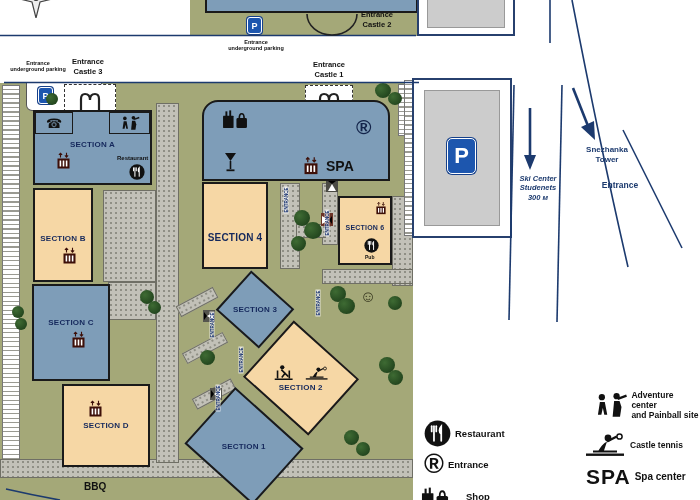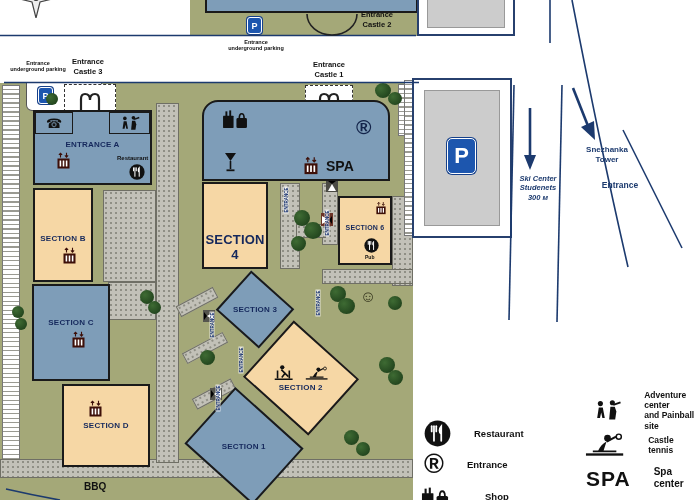--- a/index.html
+++ b/index.html
@@ -37,21 +37,21 @@
   .blacklbl{font-weight:bold;color:#111;}
   .tinylbl{font-size:5.5px;font-weight:bold;color:#111;line-height:1.15;text-align:center;}
   .roadlbl{font-weight:bold;color:#1c3a6e;text-align:center;line-height:1.25;}
   .entlabel{position:absolute;font-size:4.5px;font-weight:bold;color:#16306e;
             background:rgba(255,255,255,.7);padding:0 1px;white-space:nowrap;
             transform:translate(-50%,-50%) rotate(-90deg);}
   .tree{position:absolute;border-radius:50%;
         background:radial-gradient(circle at 35% 35%,#3e6b33,#24471f 70%);}
   .marker{position:absolute;display:flex;align-items:center;justify-content:center;}
   .tri{width:0;height:0;border-style:solid;}
-  .legend-row{position:absolute;display:flex;align-items:center;gap:23px;}
+  .legend-row{position:absolute;display:flex;align-items:center;gap:4px;}
   .legend-text{font-weight:bold;color:#111;line-height:1.2;}
   svg{display:block;}
   .icon{display:flex;align-items:center;justify-content:center;}
 </style>
 </head>
 <body>
 
 <div id="stage">
 
   <div class="abs icon" style="left:16px;top:-22px;width:40px;height:40px;">
@@ -139,21 +139,21 @@
             <g fill="#111">
               <circle cx="8" cy="6" r="3.2"></circle>
               <path d="M4 24 L6 11 h5 l2.5 13 h-3 l-1.5-7 -1.5 7 Z"></path>
               <circle cx="23" cy="5" r="3.2"></circle>
               <path d="M19 26 l1.5-16 h5.5 l2 6 -1.5 10 Z"></path>
               <rect x="24" y="6.5" width="9.5" height="2.4" transform="rotate(-20 24 7)"></rect>
             </g>
           </svg>
         </span>
       </div>
-    <span class="seclabel" style="top:28px;">ENTRANCE A</span>
+    <span class="seclabel" style="top:28px;">SECTION A</span>
     <span class="abs icon" style="left:22px;top:40px;width:13px;height:17px;">
         <svg width="100%" height="100%" viewBox="0 0 13 17">
           <g stroke="#3d0f08" stroke-width="1.1" fill="none">
             <path d="M3.5 5.5V1.2M1.9 2.9L3.5 1.2l1.6 1.7"></path>
             <path d="M9.5 0.8v4.3M7.9 3.4L9.5 5.1l1.6-1.7"></path>
           </g>
           <rect x="0.5" y="6.5" width="12" height="10" fill="#3d0f08"></rect>
           <g fill="#fff">
             <rect x="2.6" y="8.5" width="1.6" height="6"></rect>
             <rect x="5.7" y="8.5" width="1.6" height="6"></rect>
@@ -260,21 +260,21 @@
             <rect x="2.6" y="8.5" width="1.6" height="6"></rect>
             <rect x="5.7" y="8.5" width="1.6" height="6"></rect>
             <rect x="8.8" y="8.5" width="1.6" height="6"></rect>
           </g>
         </svg>
       </span>
     <span class="abs" style="left:122px;top:56px;font-size:14px;font-weight:bold;color:#111;">SPA</span>
   </div>
 
   <div class="sec peach" style="left:202px;top:182px;width:66px;height:87px;">
-    <span class="seclabel" style="top:48px;font-size:13px;">SECTION 4</span>
+    <span class="seclabel" style="top:48px;font-size:10px;">SECTION 4</span>
   </div>
 
   <div class="sec peach" style="left:338px;top:196px;width:54px;height:69px;">
     <span class="abs icon" style="left:36px;top:3px;width:10px;height:14px;">
         <svg width="100%" height="100%" viewBox="0 0 13 17">
           <g stroke="#3d0f08" stroke-width="1.1" fill="none">
             <path d="M3.5 5.5V1.2M1.9 2.9L3.5 1.2l1.6 1.7"></path>
             <path d="M9.5 0.8v4.3M7.9 3.4L9.5 5.1l1.6-1.7"></path>
           </g>
           <rect x="0.5" y="6.5" width="12" height="10" fill="#3d0f08"></rect>

